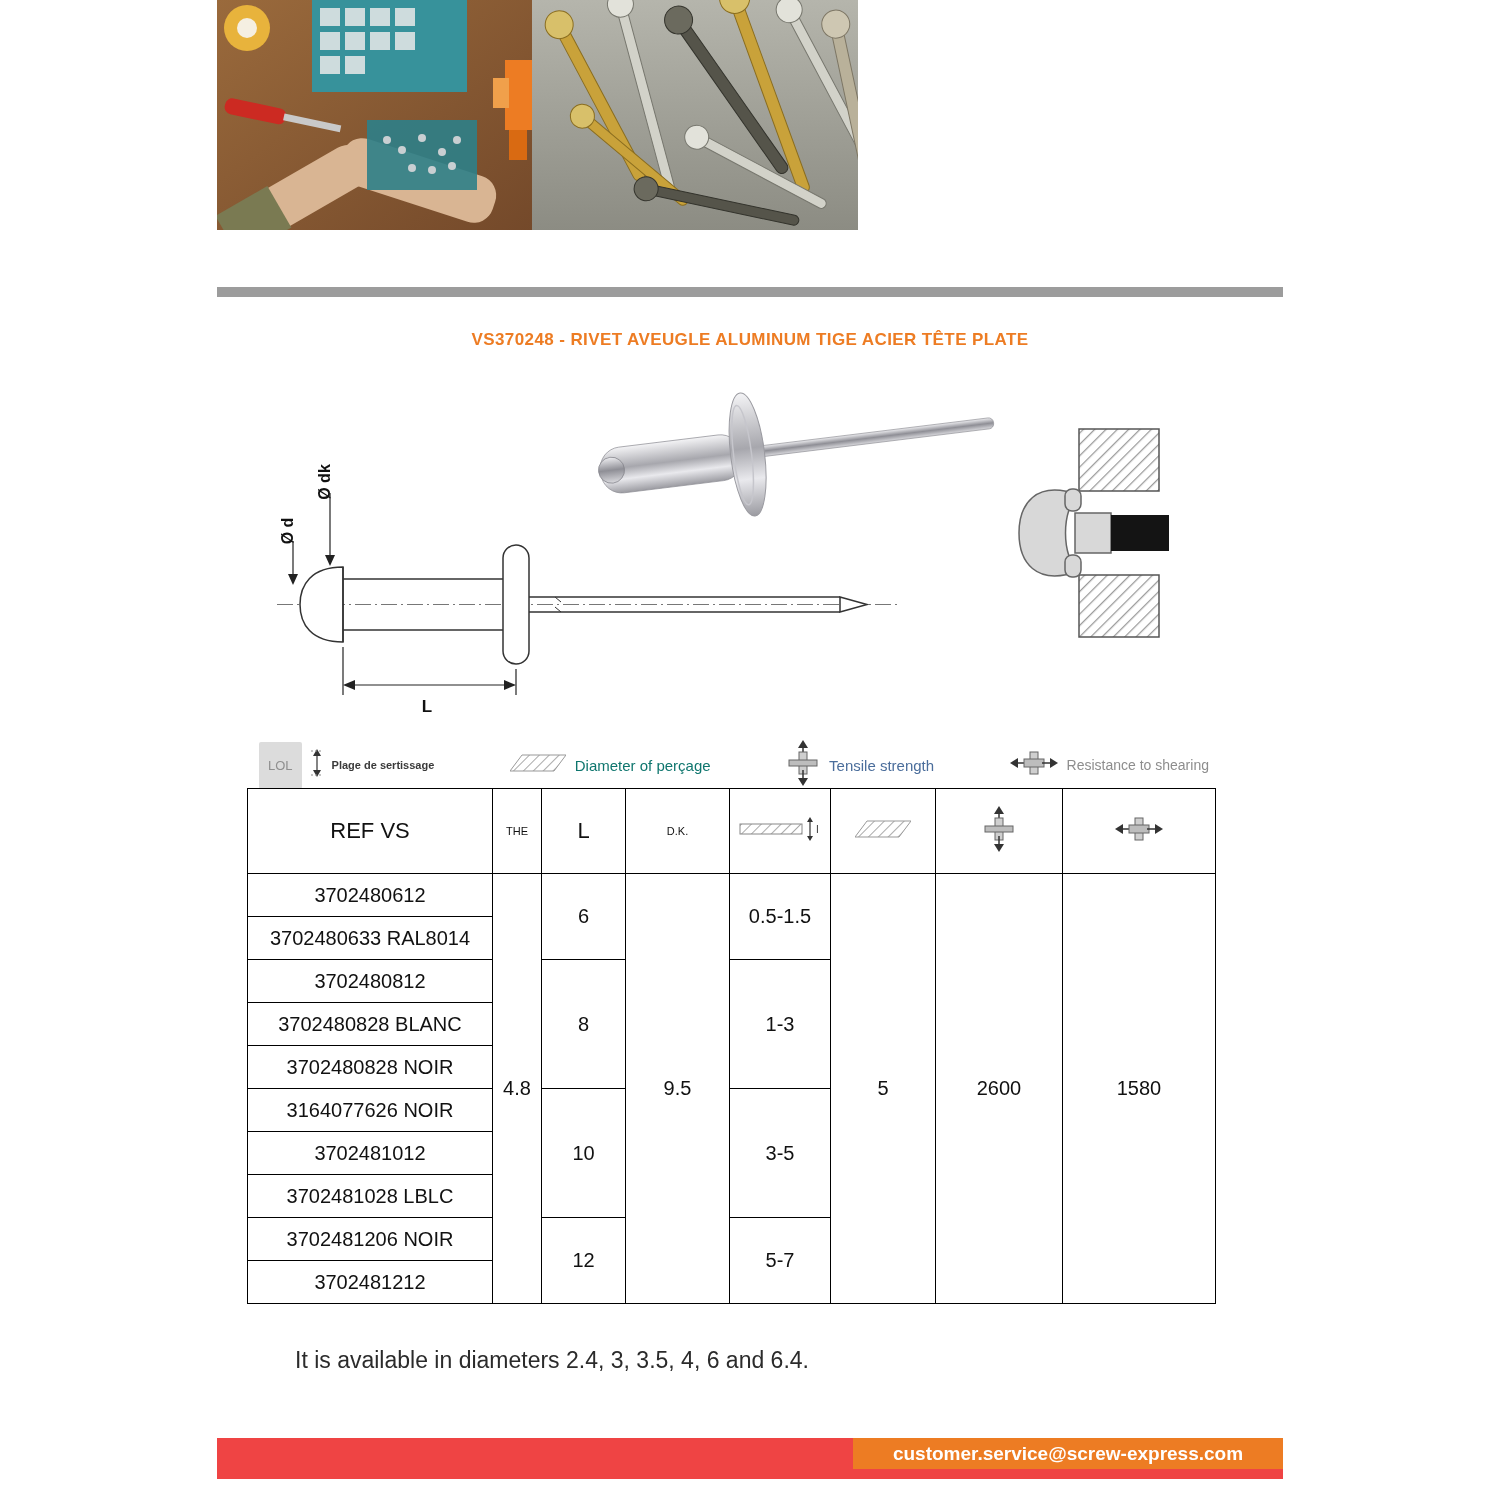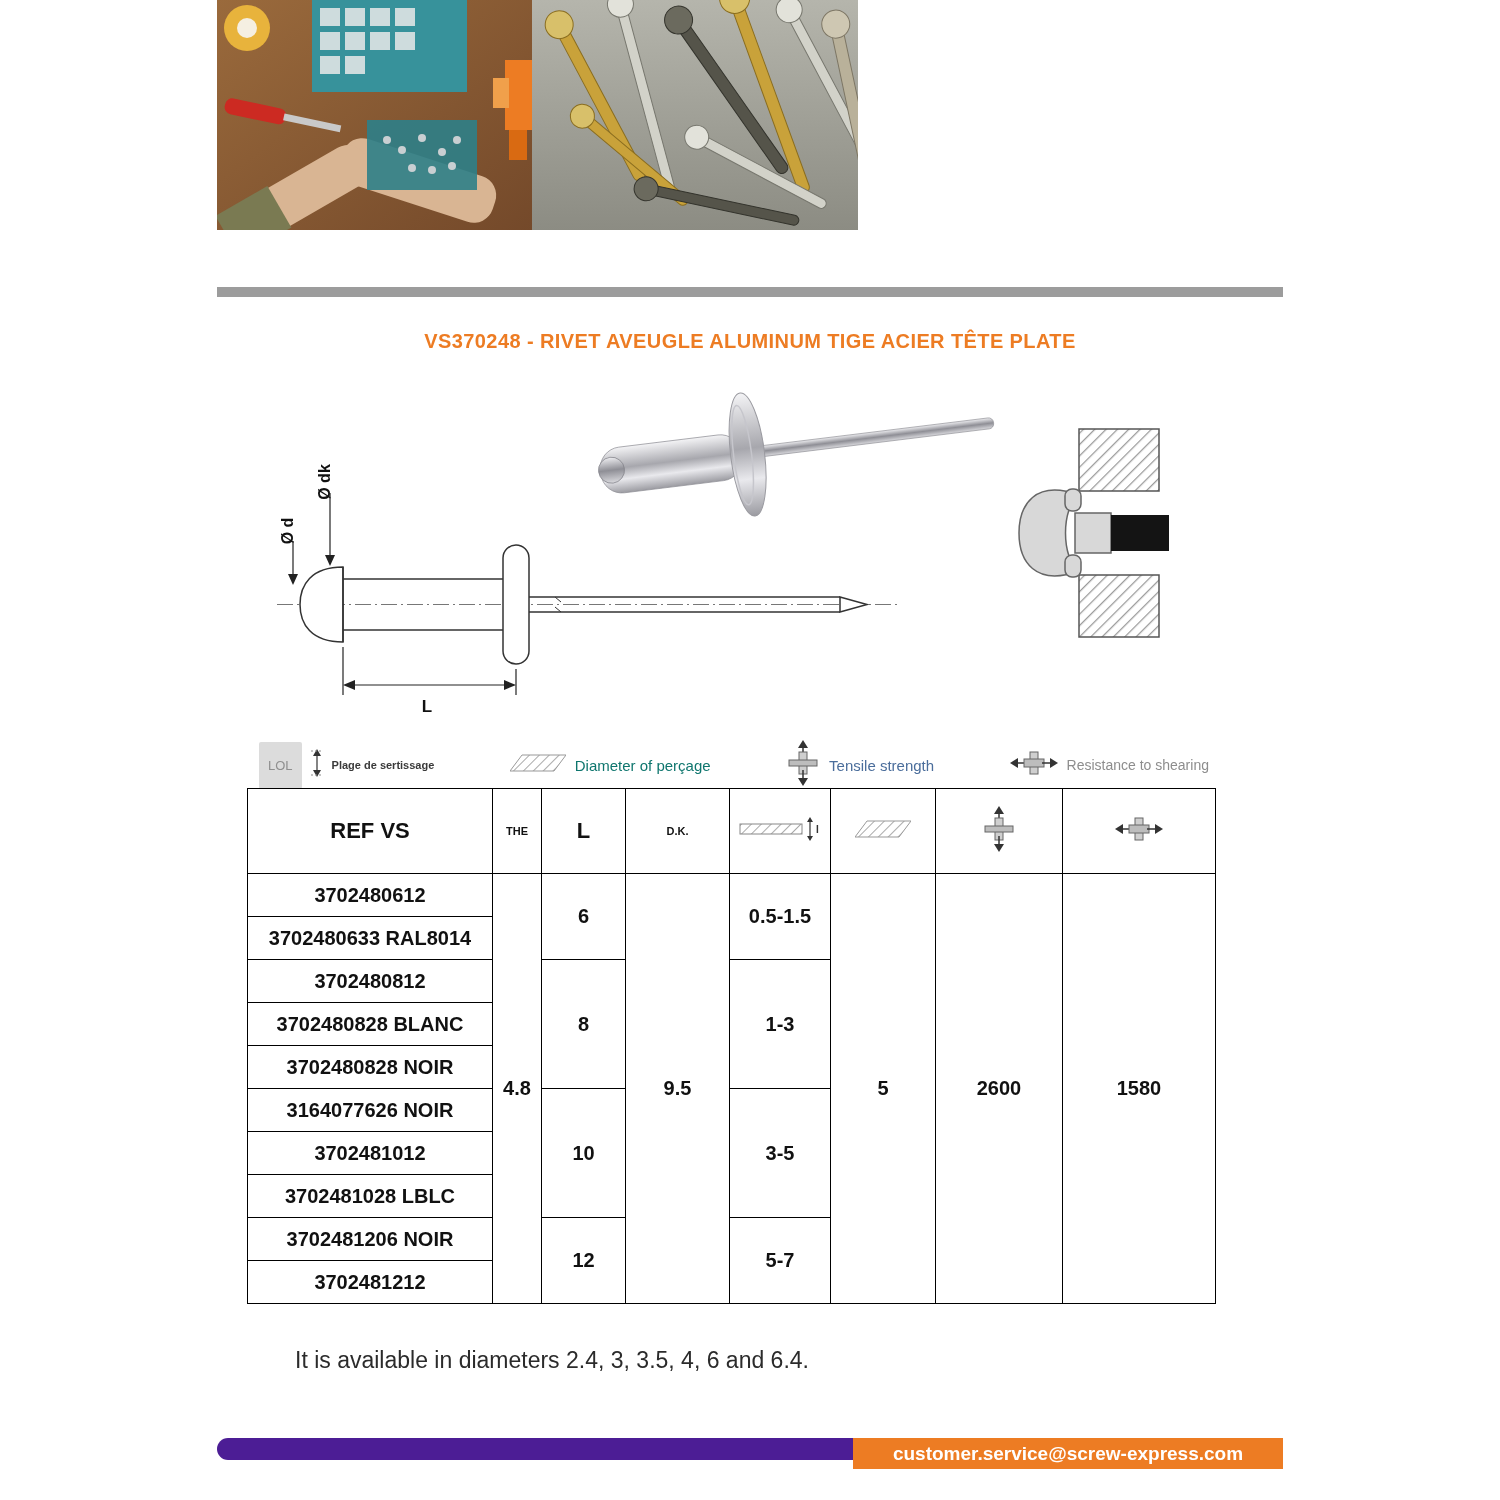--- a/index.html
+++ b/index.html
@@ -15,21 +15,21 @@
   .brand .dark{color:#58595B;}
   .brand .orange{color:#ED7C23;}
 
   
   .banner{position:absolute;top:230px;left:0;width:1066px;height:57px;background:#ED7C23;
           color:#fff;font-weight:bold;font-size:42px;text-align:center;line-height:56px;letter-spacing:1px;}
   .gray-strip{position:absolute;top:287px;left:0;width:1066px;height:10px;background:#9C9C9C;}
 
   
   .title{position:absolute;top:330px;left:0;width:1066px;text-align:center;
-         color:#ED7C23;font-size:20px;font-weight:bold;letter-spacing:.4px;}
+         color:#ED7C23;font-size:17px;font-weight:bold;letter-spacing:.4px;}
 
   
   .figures{position:absolute;top:372px;left:0;width:1066px;height:368px;}
   .fig-photo{position:absolute;left:293px;top:0;}
   .fig-drawing{position:absolute;left:38px;top:55px;}
   .fig-section{position:absolute;left:800px;top:55px;}
 
   
   .legend{position:absolute;top:740px;left:42px;width:950px;display:flex;
           align-items:center;justify-content:space-between;}
@@ -37,29 +37,29 @@
   .lol-badge{background:#DCDCDC;color:#8F8F8F;font-size:13px;padding:16px 9px;border-radius:2px;text-align:center;}
   .lbl-crimp{font-size:11px;font-weight:bold;color:#3A3A3A;}
   .lbl-drill{font-size:15px;color:#0f766e;}
   .lbl-tensile{font-size:15px;color:#4A6D9B;}
   .lbl-shear{font-size:14px;color:#8D8D8D;}
 
   
   .table-wrap{position:absolute;top:788px;left:30px;}
   table{border-collapse:collapse;table-layout:fixed;}
   th,td{border:1px solid #000;text-align:center;vertical-align:middle;padding:0;
-        font-size:20px;font-weight:bold;color:#111;background:#fff;}
+        font-size:20px;font-weight:normal;color:#111;background:#fff;}
   thead th{height:84px;}
   tbody td{height:42px;}
   .hdr-big{font-size:22px;}
   .hdr-small{font-size:11px;}
 
   
   .note{position:absolute;top:1347px;left:78px;font-size:23px;color:#2B2B2B;}
-  .footer{position:absolute;left:217px;top:1438px;width:1066px;height:22px;background:#4c1d95;border-radius:13px;}
+  .footer{position:absolute;left:217px;top:1438px;width:1066px;height:41px;background:#ef4444;}
   .footer-orange{position:absolute;right:0;top:0;width:430px;height:31px;background:#ED7C23;
                  display:flex;align-items:center;justify-content:center;}
   .footer-email{color:#fff;font-weight:bold;font-size:19px;text-decoration:none;}
 </style>
 </head>
 <body>
 
 <div class="page">
   <div class="content">
 

